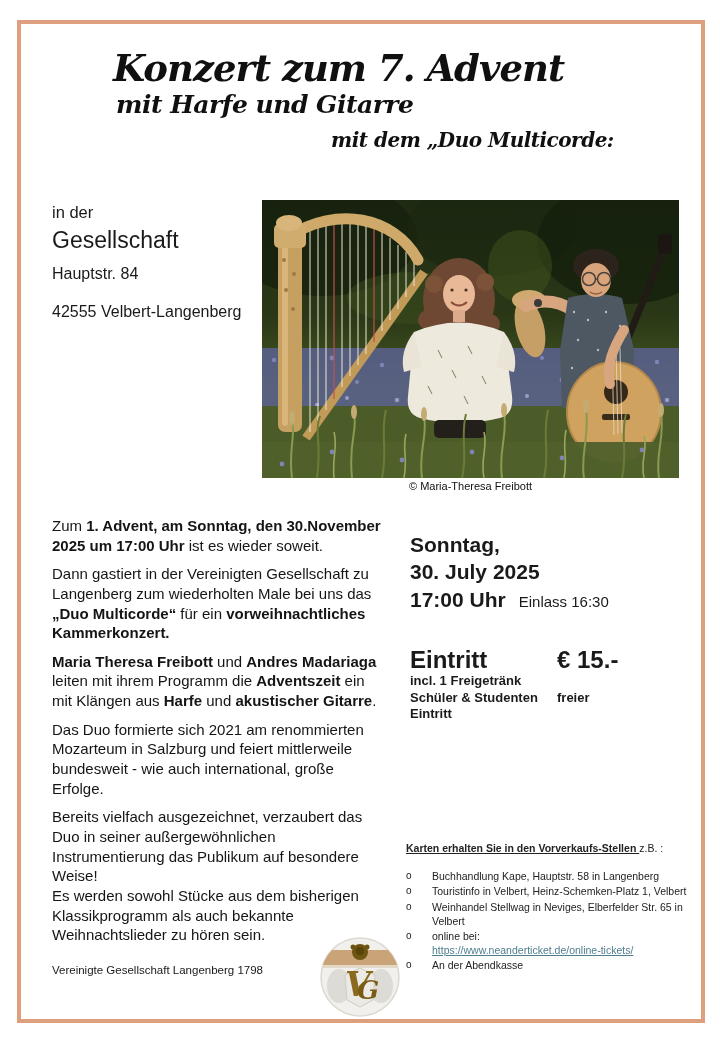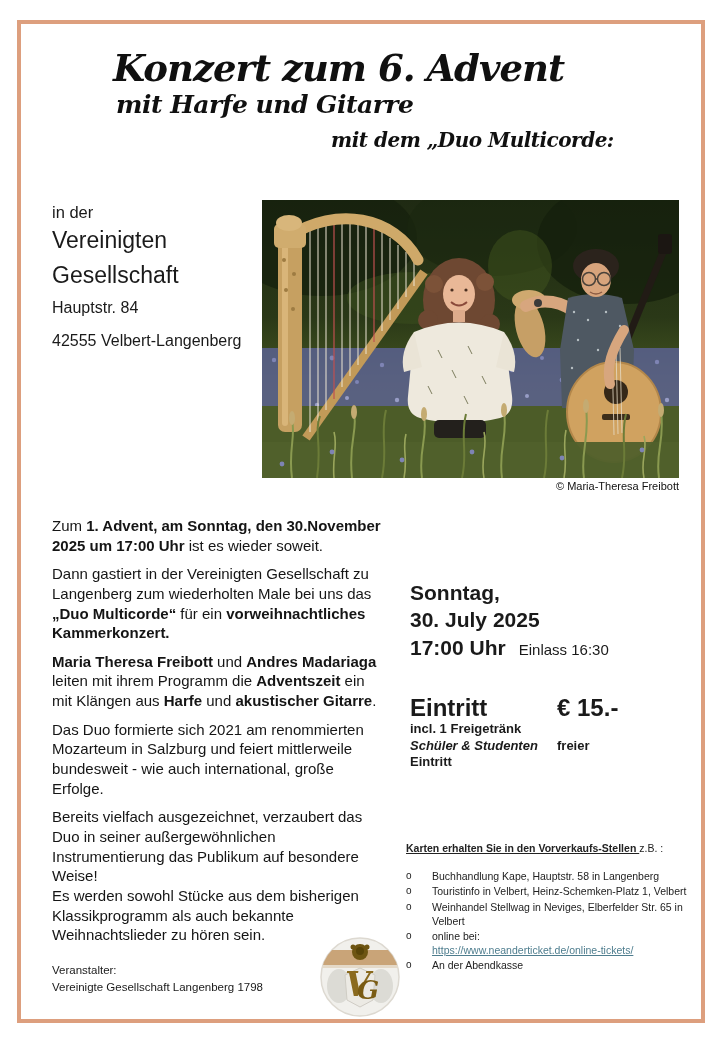--- a/index.html
+++ b/index.html
@@ -23,70 +23,69 @@
   
   .venue { position:absolute; left:52px; top:201px; }
   .venue-intro { font-size:16.5px; line-height:1.35; }
   .venue-name  { font-size:23px;  line-height:1.5; }
   .venue-addr  { font-size:16px; line-height:1.4; margin-top:3px; }
   
   .photo-wrap { position:absolute; left:262px; top:200px; width:417px; height:278px; }
   .photo-wrap svg { display:block; }
   .credit {
     position:absolute; left:262px; top:480px; width:417px;
-    text-align:right; font-size:11px; color:#111;
+    text-align:center; font-size:11px; color:#111;
   }
   
   .left-col {
     position:absolute; left:52px; top:516px; width:333px;
     font-size:15px; line-height:1.31; color:#151515;
   }
   .left-col p { margin:0 0 9px 0; }
   .left-col b { font-weight:700;margin-top:44px; }
   
-  .right-col { position:absolute; left:410px; top:531px; width:296px;margin-top:48px; }
+  .right-col { position:absolute; left:410px; top:531px; width:296px; }
   .event-line { font-size:21px; font-weight:700; line-height:1.3; white-space:nowrap; }
   .einlass { font-size:15px; font-weight:400; margin-left:13px; }
   .price-block { margin-top:33px; }
   .price-row { display:flex; font-size:24px; font-weight:700; line-height:1.15; }
   .price-row .lbl { width:147px; flex:none; }
   .sub { font-size:13px; font-weight:700; line-height:1.25; }
   .sub-row { display:flex; }
-  .sub-row .lbl { width:147px; flex:none;font-style:italic; }
+  .sub-row .lbl { width:147px; flex:none; }
   
   .tickets {
     position:absolute; left:406px; top:841px; width:296px;
     font-size:10.5px; line-height:1.35; color:#222;
   }
   .tickets-heading .und { text-decoration:underline;font-weight:bold; }
   .tickets ul { list-style:none; margin:14px 0 0 0; padding:0; }
   .tickets li { display:flex; margin-bottom:1px; }
   .tickets .marker { flex:none; width:12px; margin-right:14px; font-size:10px; }
   .tickets a { color:var(--link-color,#4e7d8e); text-decoration:underline; }
   
   .organizer { position:absolute; left:52px; top:962px; font-size:11.5px; line-height:1.5; }
   .logo-wrap { position:absolute; left:319px; top:936px; width:82px; height:82px; }
 </style>
 </head>
 <body style="--border-color: #dd9f7e; --link-color: #4e7d8e;">
 
 <div class="frame"></div>
 
 <div class="title-block">
-  <div class="title-l1">Konzert zum 6. Advent</div>
+  <div class="title-l1">Konzert zum 7. Advent</div>
   <div class="title-l2">mit Harfe und Gitarre</div>
   <div class="title-l3">mit dem „Duo Multicorde:</div>
 </div>
 
 <div class="venue">
   <div class="venue-intro">in der</div>
-  <div class="venue-name">Vereinigten</div>
   <div class="venue-name">Gesellschaft</div>
   <div class="venue-addr" style="margin-top:5px;">Hauptstr. 84</div>
-  <div class="venue-addr" style="margin-top:10px;">42555 Velbert-Langenberg</div>
+  <div class="venue-addr" style="margin-top:16px;">42555 Velbert-Langenberg</div>
 </div>
 
 <div class="photo-wrap">
 <svg width="417" height="278" viewBox="0 0 417 278">
   <defs>
     <linearGradient id="bgGrad" x1="0" y1="0" x2="0" y2="1">
       <stop offset="0" stop-color="#1f2a13"></stop>
       <stop offset="0.42" stop-color="#2a3817"></stop>
       <stop offset="0.56" stop-color="#3a4a1d"></stop>
       <stop offset="0.66" stop-color="#4f5b24"></stop>
@@ -295,21 +294,20 @@
         <span class="li-text">online bei:<br><a href="#">https://www.neanderticket.de/online-tickets/</a></span>
       </li>
       <li>
         <span class="marker">o</span>
         <span class="li-text">An der Abendkasse</span>
       </li>
     </ul>
 </div>
 
 <div class="organizer">
-  <div>Veranstalter:</div>
   <div>Vereinigte Gesellschaft Langenberg 1798</div>
 </div>
 
 <div class="logo-wrap">
 <svg width="82" height="82" viewBox="0 0 82 82">
   <defs>
         <clipPath id="logoClip">
           <circle cx="41" cy="41" r="39"></circle>
         </clipPath>
       </defs>

